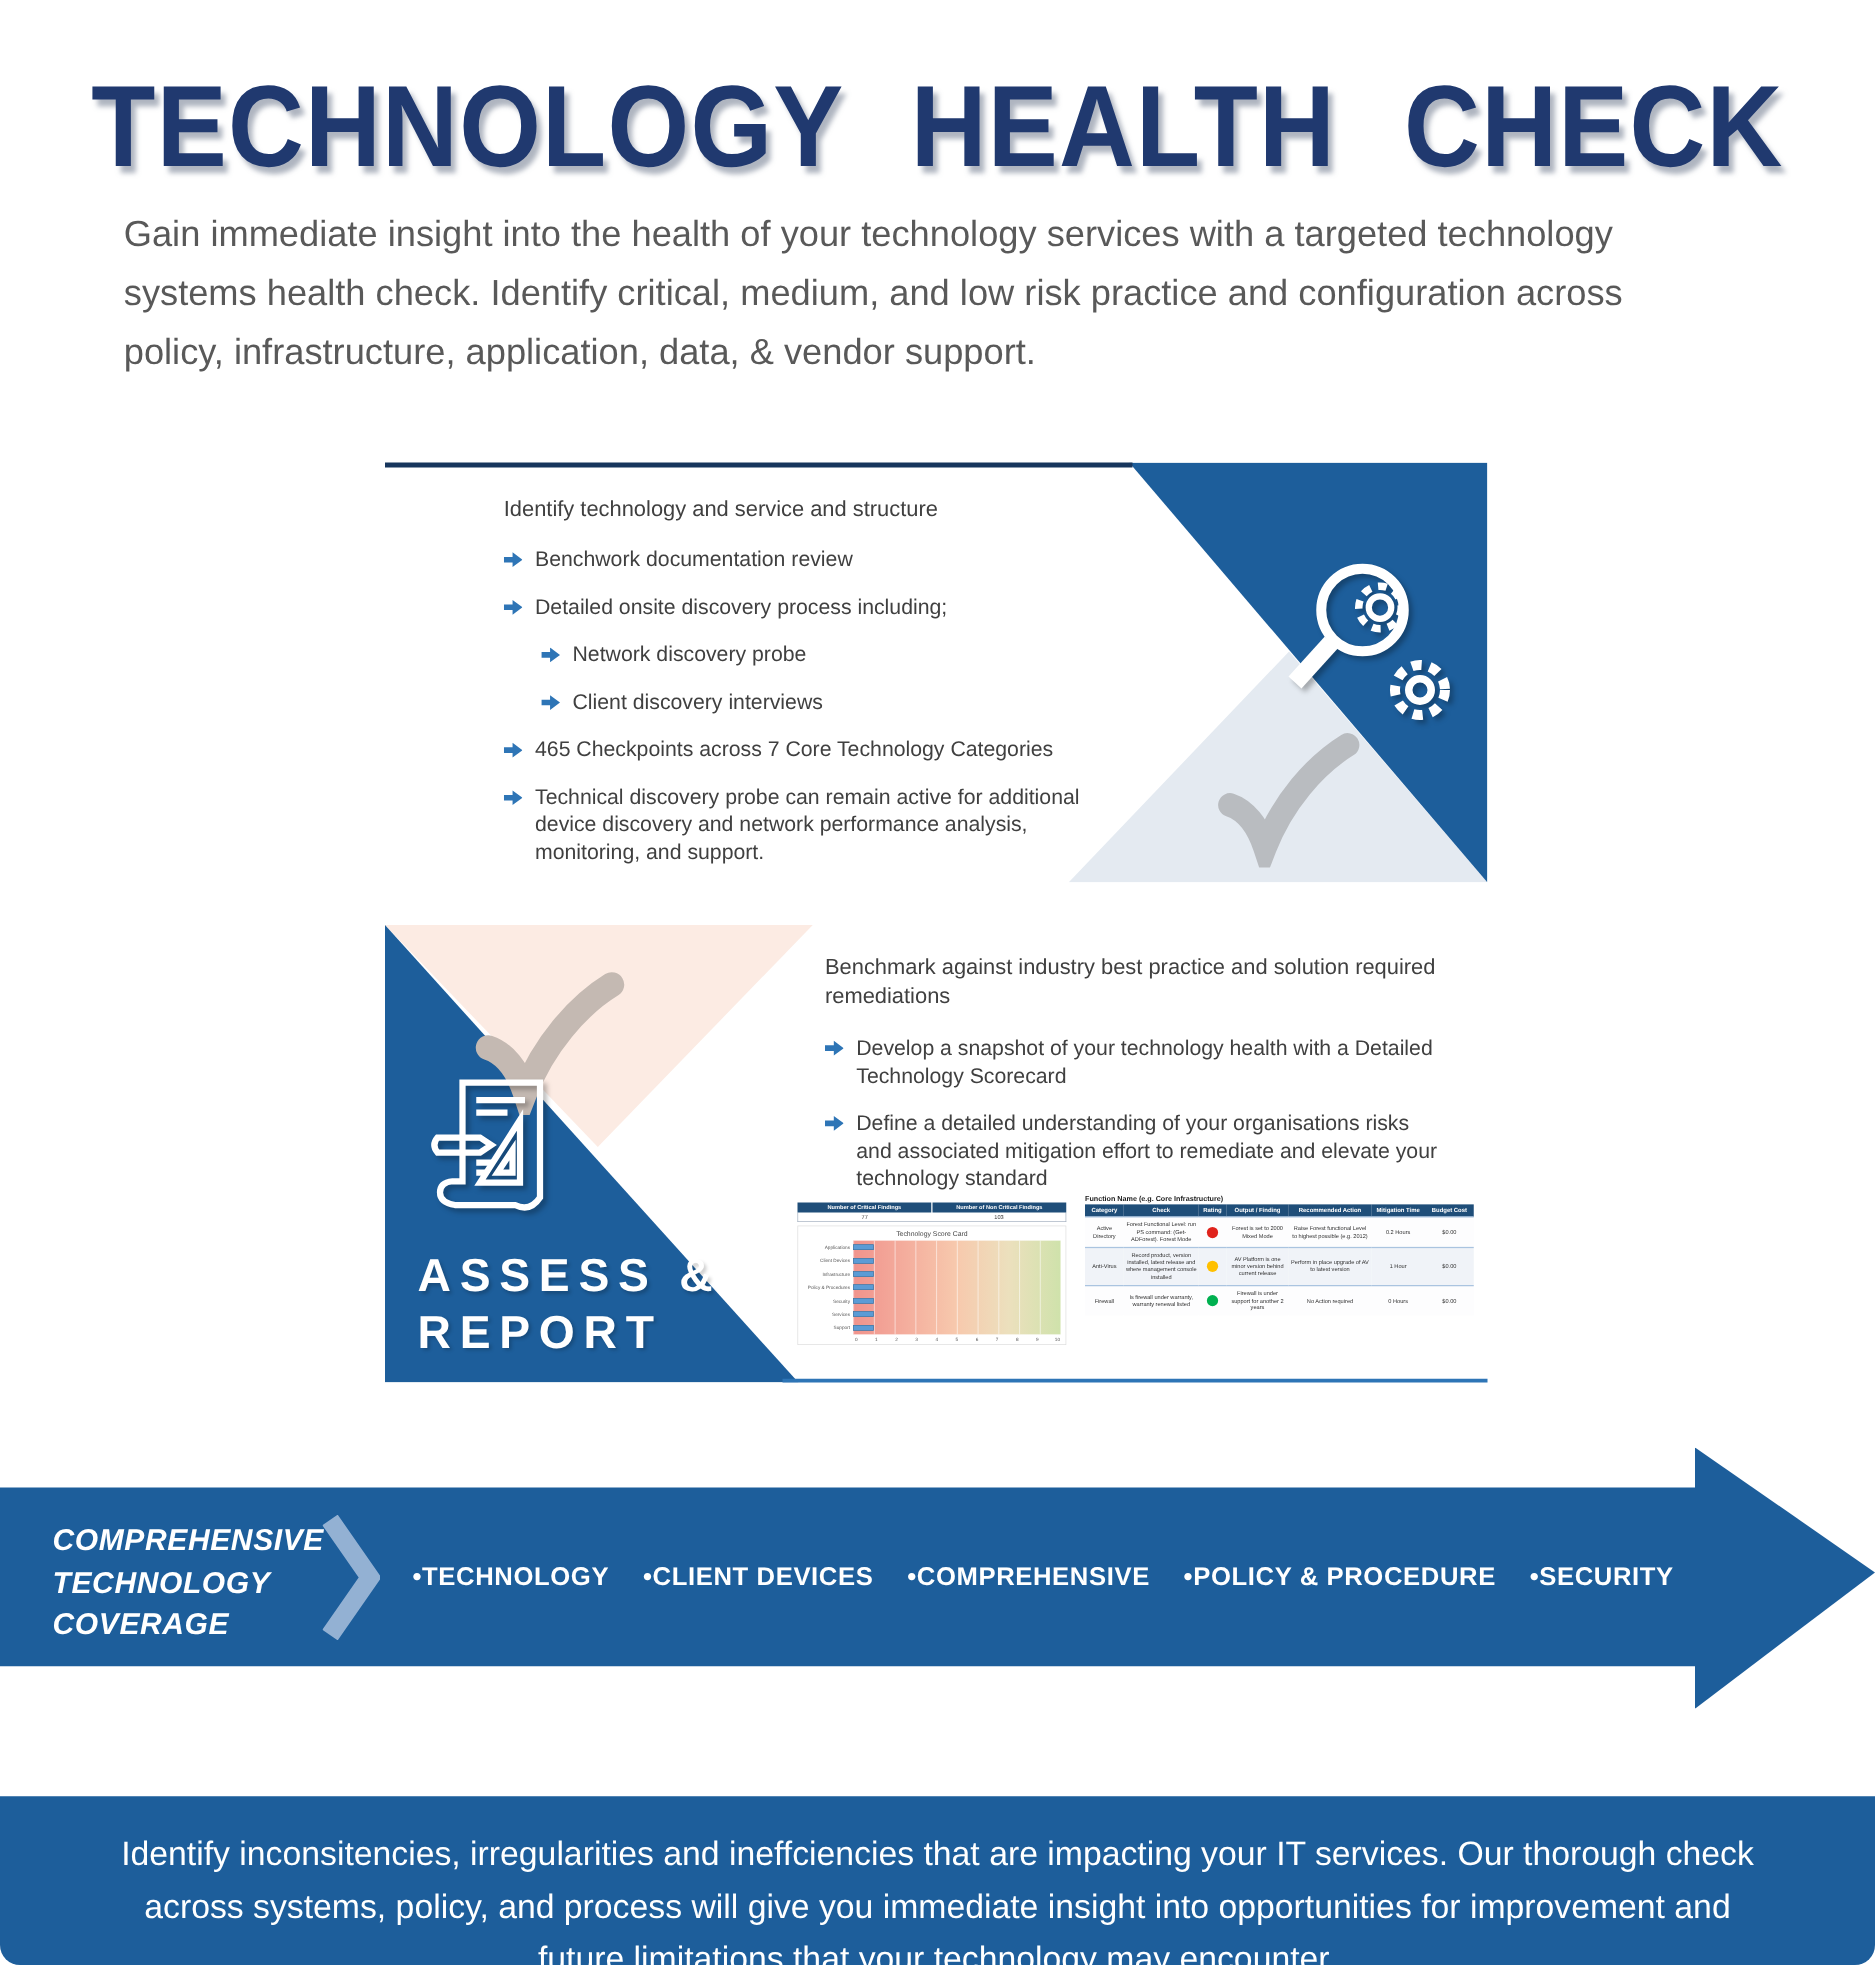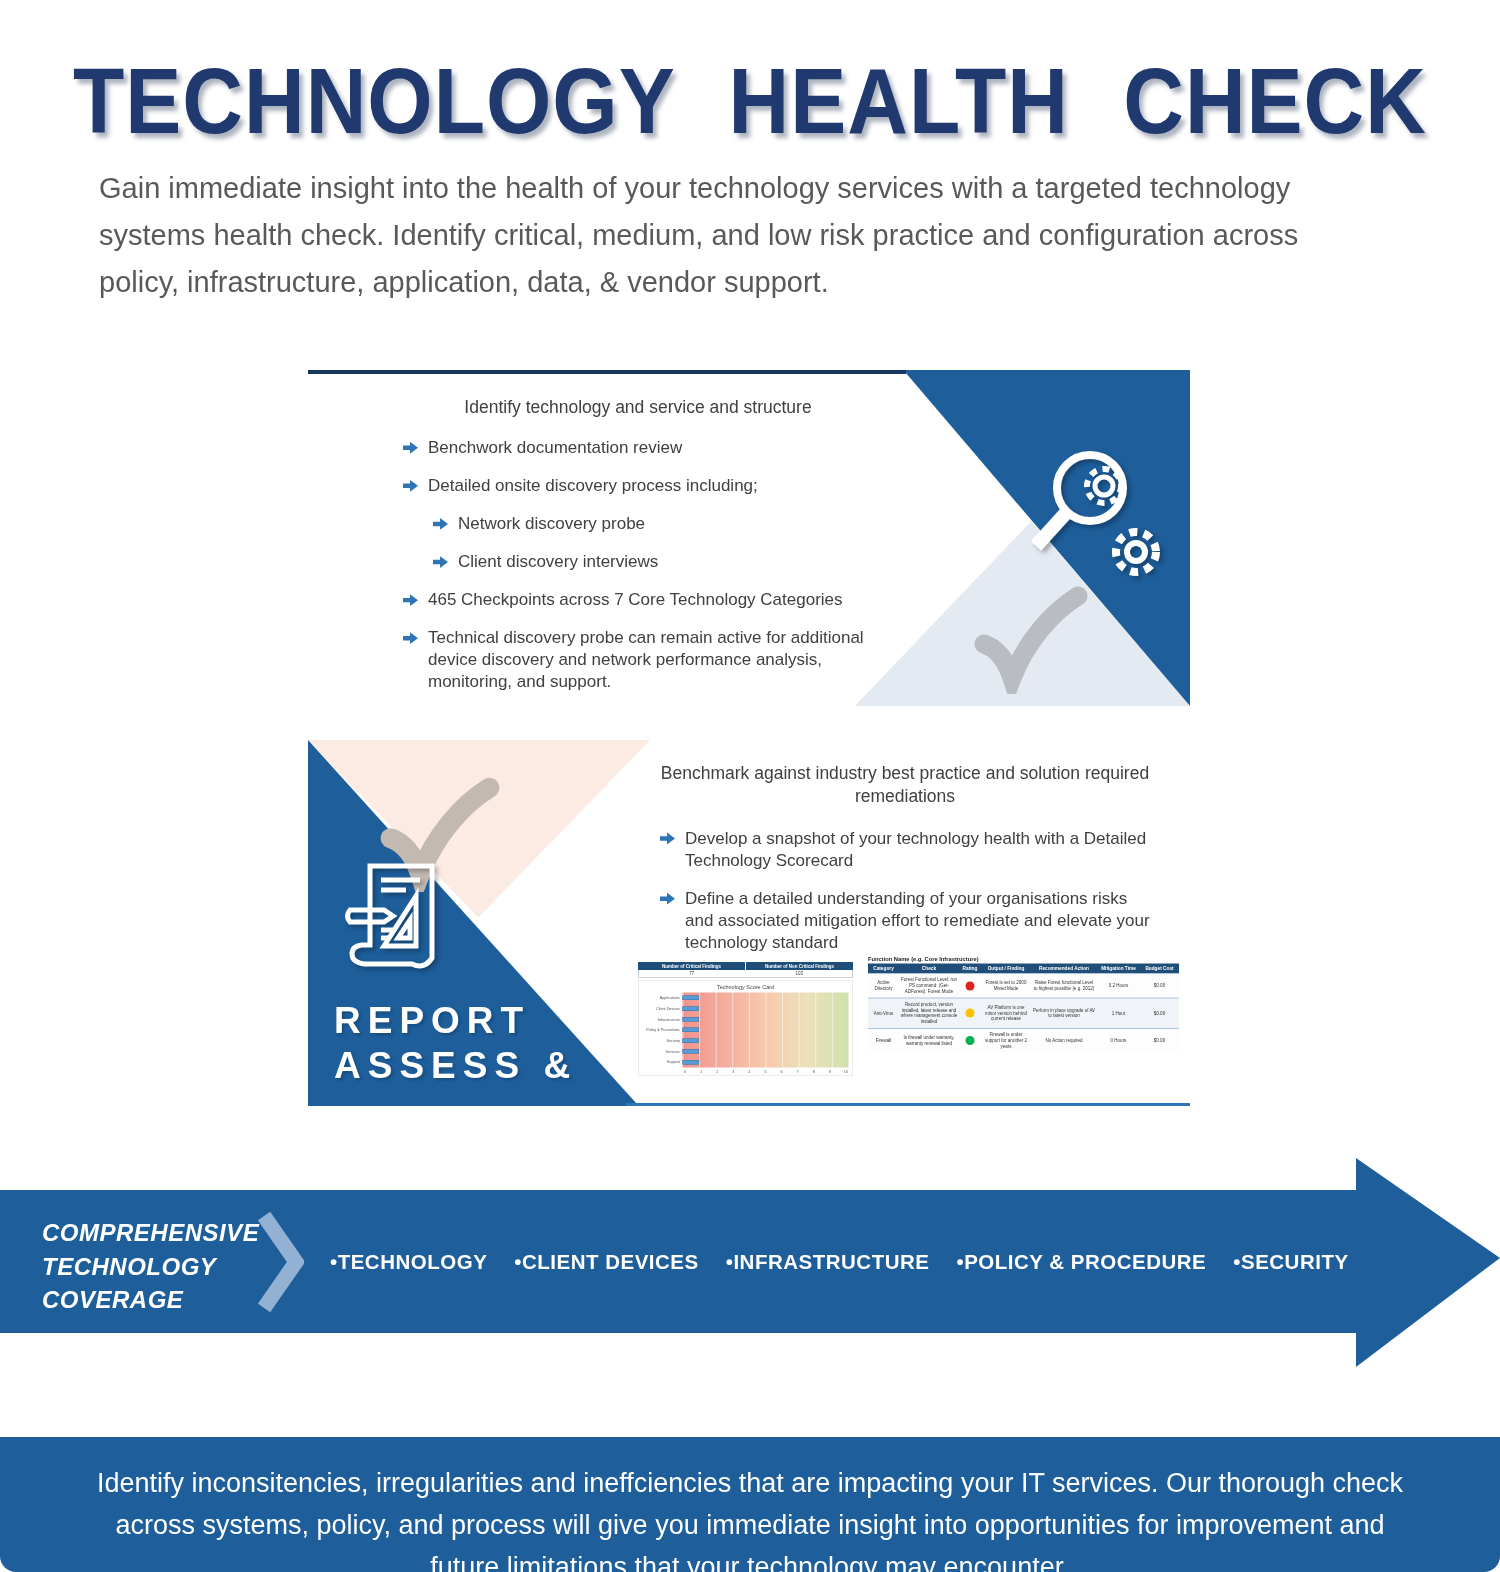--- a/index.html
+++ b/index.html
@@ -52,21 +52,21 @@
     text-shadow:2px 2px 3px rgba(0,0,0,.25);
   }
   .assess-label{
     position:absolute;left:26px;top:258px;color:#fff;
     font-size:37px;font-weight:700;letter-spacing:7px;line-height:1.22;
     text-shadow:2px 2px 3px rgba(0,0,0,.2);
   }
 
   .discover-content{position:absolute;left:95px;top:26px;width:470px;color:var(--body-gray);}
   .assess-content{position:absolute;left:352px;top:22px;width:490px;color:var(--body-gray);}
-  .lead{font-size:17.5px;line-height:1.3;margin-bottom:18px;text-align:center;}
+  .lead{font-size:17.5px;line-height:1.3;margin-bottom:18px;}
   .assess-content .lead{margin-bottom:20px;}
   .bullet{display:flex;align-items:flex-start;margin-bottom:16px;font-size:17px;line-height:1.3;}
   .bullet.lvl2{margin-left:30px;}
   .arr{
     flex:0 0 15px;width:15px;height:14px;margin:4px 10px 0 0;background:var(--bullet-blue);
     clip-path:polygon(0 34%,47% 34%,47% 8%,100% 50%,47% 92%,47% 66%,0 66%);
   }
 
   
   .check-svg{position:absolute;}
@@ -207,22 +207,22 @@
         <line x1="37" y1="32" x2="62" y2="32"></line>
         <path d="M6 52 h34 l9 6 -9 6 H6 q-5 -6 0 -12 z"></path>
         <line x1="37" y1="72" x2="50" y2="72"></line>
         <line x1="37" y1="80" x2="46" y2="80"></line>
         <path d="M72 38 L72 88 L40 88 Z"></path>
         <path d="M66 62 L66 80 L54 80 Z"></path>
       </g>
     </svg>
 
     <div class="assess-label">
+      <div>ASSESS  &amp;</div>
       <div>REPORT</div>
-      <div>ASSESS  &amp;</div>
     </div>
 
     <div class="assess-content">
       <p class="lead">Benchmark against industry best practice and solution required remediations</p>
       <div>
           <div class="bullet lvl1">
             <span class="arr"></span>
             <span>Develop a snapshot of your technology health with a Detailed Technology Scorecard</span>
           </div>
           <div class="bullet lvl1">
@@ -343,21 +343,21 @@
 
   <section>
     <div class="banner-body">
       <div class="coverage-label">COMPREHENSIVE TECHNOLOGY COVERAGE</div>
       <svg class="chevron-svg" width="46" height="100" viewBox="0 0 46 100">
         <polyline points="6,4 38,50 6,96" fill="none" stroke="#93b1d3" stroke-width="15"></polyline>
       </svg>
       <div class="coverage-cats">
           <span class="cat">•TECHNOLOGY</span>
           <span class="cat">•CLIENT DEVICES</span>
-          <span class="cat">•INFRASTRUCTURE</span>
+          <span class="cat">•COMPREHENSIVE</span>
           <span class="cat">•POLICY &amp; PROCEDURE</span>
           <span class="cat">•SECURITY</span>
           <span class="cat">•SERVICES</span>
         </div>
     </div>
     <div class="banner-head"></div>
   </section>
 
   <footer class="bottom-bar">
     <p>Identify inconsitencies, irregularities and ineffciencies that are impacting your IT services. Our thorough check across systems, policy, and process will give you immediate insight into opportunities for improvement and future limitations that your technology may encounter.</p>

